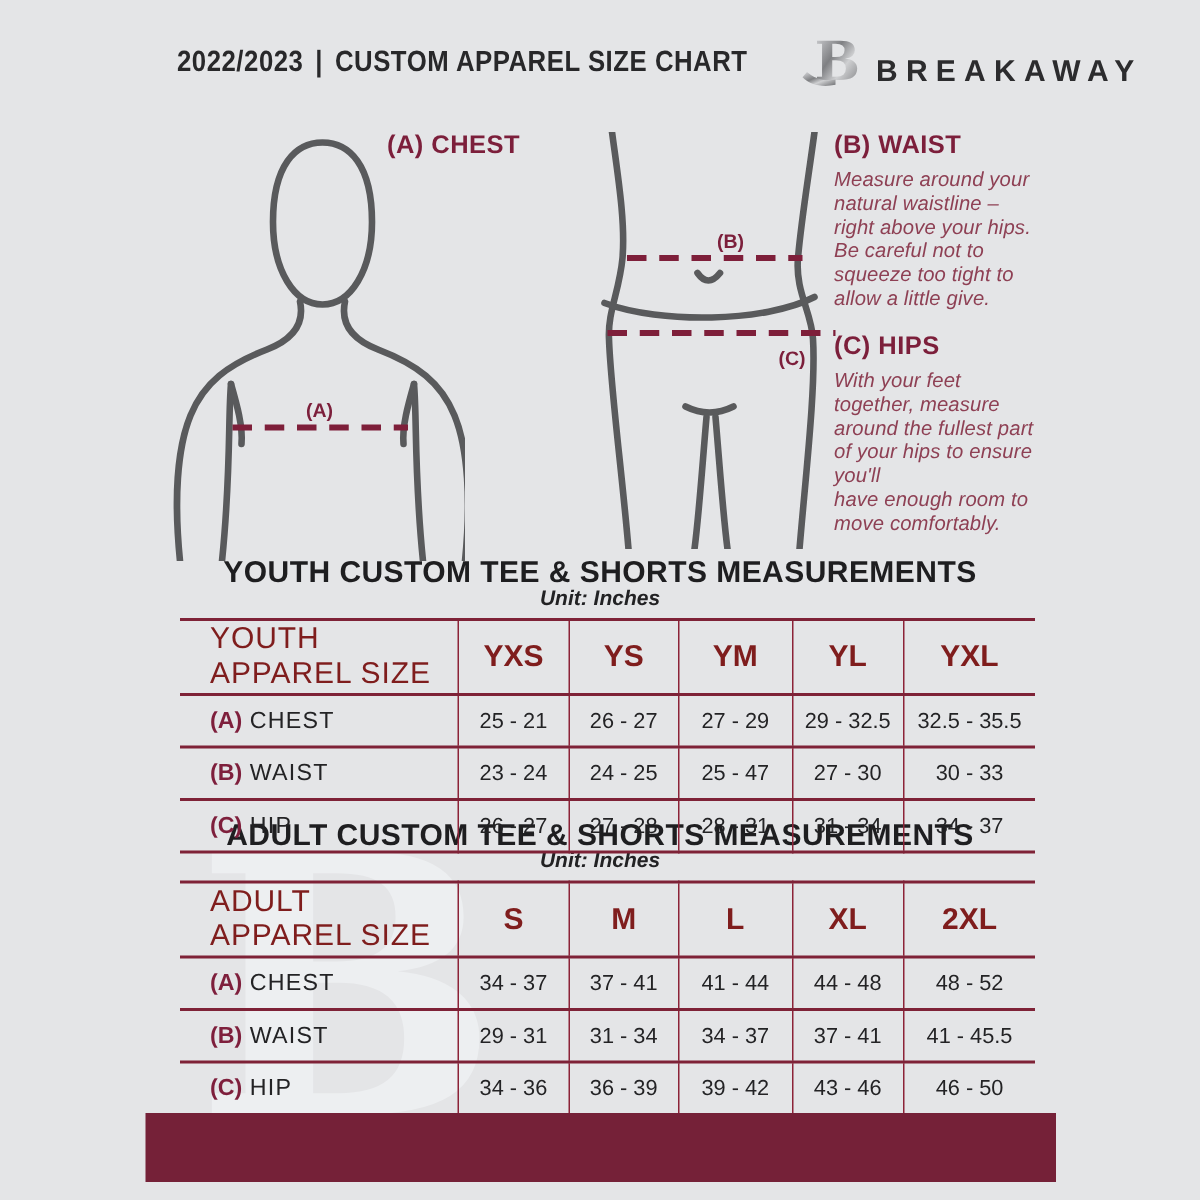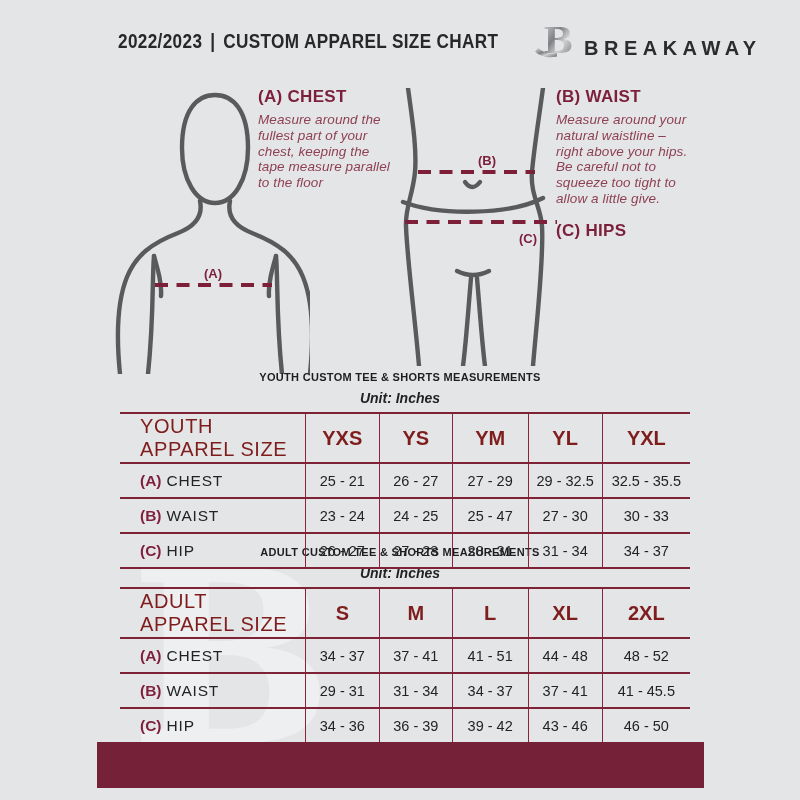--- a/index.html
+++ b/index.html
@@ -22,21 +22,21 @@
   .guide-heading { font-size:17px; font-weight:bold; color:#7c1f3b; letter-spacing:0.3px; }
   .guide-body {
     font-size:13.5px; font-style:italic; color:#8e4054; line-height:15.8px;
     white-space:pre-line; letter-spacing:0.1px;
   }
   .fig path, .fig ellipse { fill:none; stroke:#595a5c; stroke-width:4.4; stroke-linecap:round; }
   .fig .dash { stroke:#7e1f3a; stroke-width:4; stroke-dasharray:13 8.5; stroke-linecap:butt; }
   .fig text { font-family:"Liberation Sans",sans-serif; font-size:13px; font-weight:bold; fill:#7c1f3b; }
 
   
-  .section-title { left:0; right:0; text-align:center; font-size:11px; font-weight:bold; color:#1e1e20; letter-spacing:0.3px; }
+  .section-title { left:0; right:0; text-align:center; font-size:20px; font-weight:bold; color:#1e1e20; letter-spacing:0.3px; }
   .unit-line { left:0; right:0; text-align:center; font-size:14px; font-style:italic; font-weight:bold; color:#222224; }
 
   
   .size-table { left:120px; width:570px; border-collapse:collapse; table-layout:fixed; z-index:2; }
   .size-table tr { border-top:2px solid #7e2237; }
   .size-table tbody tr:last-child { border-bottom:2px solid #7e2237; }
   .size-table th + th, .size-table td + td { border-left:1.5px solid #8c2338;text-align:center; }
   .size-table th { height:28px; font-size:20px; font-weight:bold; color:#7f1d1d; }
   .size-table th.row-head { font-weight:normal; letter-spacing:0.6px; text-align:left; padding-left:20px; }
   .size-table td { height:31px; font-size:14.5px; text-align:center; color:#232325; }
@@ -97,35 +97,37 @@
     <path d="M 62,183 Q 78,191 94,183"></path>
     <path d="M 76,190 C 73,225 71,255 68,278"></path>
     <path d="M 82,190 C 85,225 87,255 90,278"></path>
     <line class="dash" x1="23" y1="84" x2="140" y2="84"></line>
     <line class="dash" x1="10" y1="134" x2="162" y2="134"></line>
     <text x="83" y="77">(B)</text>
     <text x="124" y="155">(C)</text>
   </svg>
 
   <div class="abs guide-heading" style="left:258px; top:87px;">(A) CHEST</div>
-  <div class="abs guide-body" style="left:258px; top:112px; width:150px;">Measure around the
-fullest part of your
-chest, keeping the
-tape measure parallel
-to the floor</div>
 
   <div class="abs guide-heading" style="left:556px; top:87px;">(B) WAIST</div>
   <div class="abs guide-body" style="left:556px; top:112px; width:160px;">Measure around your
 natural waistline –
 right above your hips.
 Be careful not to
 squeeze too tight to
 allow a little give.</div>
 
   <div class="abs guide-heading" style="left:556px; top:221px;">(C) HIPS</div>
+  <div class="abs guide-body" style="left:556px; top:246px; width:165px;">With your feet
+together, measure
+around the fullest part
+of your hips to ensure
+you'll
+have enough room to
+move comfortably.</div>
 
   <div class="abs watermark">B</div>
 
   <div class="abs section-title" style="top:371px;">YOUTH CUSTOM TEE &amp; SHORTS MEASUREMENTS</div>
   <div class="abs unit-line" style="top:390px;">Unit: Inches</div>
 
   <table class="abs size-table" style="top:412px;">
     <colgroup>
       <col style="width:32.5%">
         <col style="width:13%">
@@ -192,21 +194,21 @@
         <th>L</th>
         <th>XL</th>
         <th>2XL</th>
       </tr>
     </thead>
     <tbody>
       <tr>
         <td class="row-label"><span class="row-prefix">(A)</span><span>CHEST</span></td>
         <td>34 - 37</td>
         <td>37 - 41</td>
-        <td>41 - 51</td>
+        <td>41 - 44</td>
         <td>44 - 48</td>
         <td>48 - 52</td>
       </tr>
       <tr>
         <td class="row-label"><span class="row-prefix">(B)</span><span>WAIST</span></td>
         <td>29 - 31</td>
         <td>31 - 34</td>
         <td>34 - 37</td>
         <td>37 - 41</td>
         <td>41 - 45.5</td>

